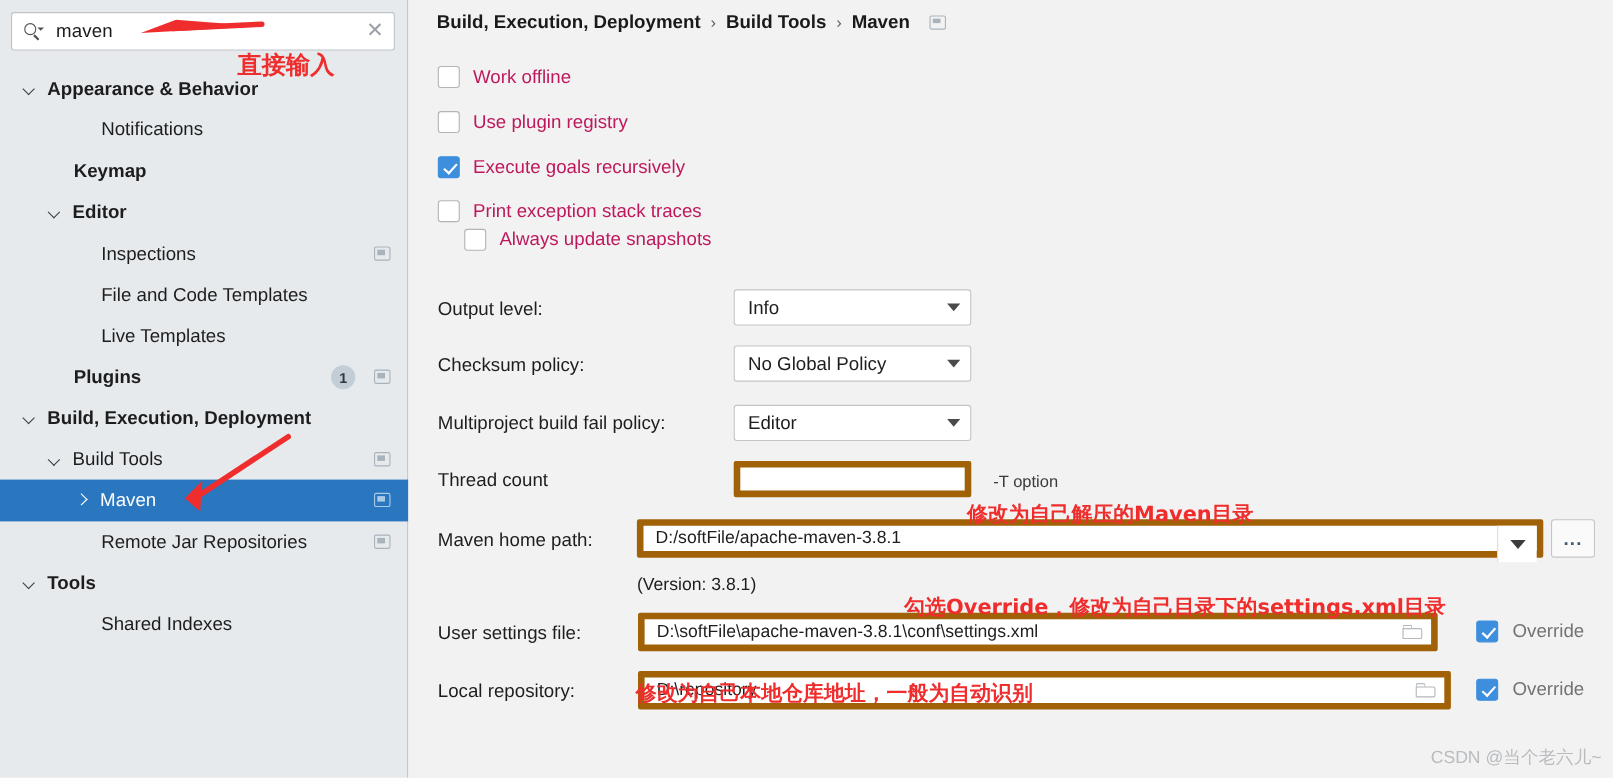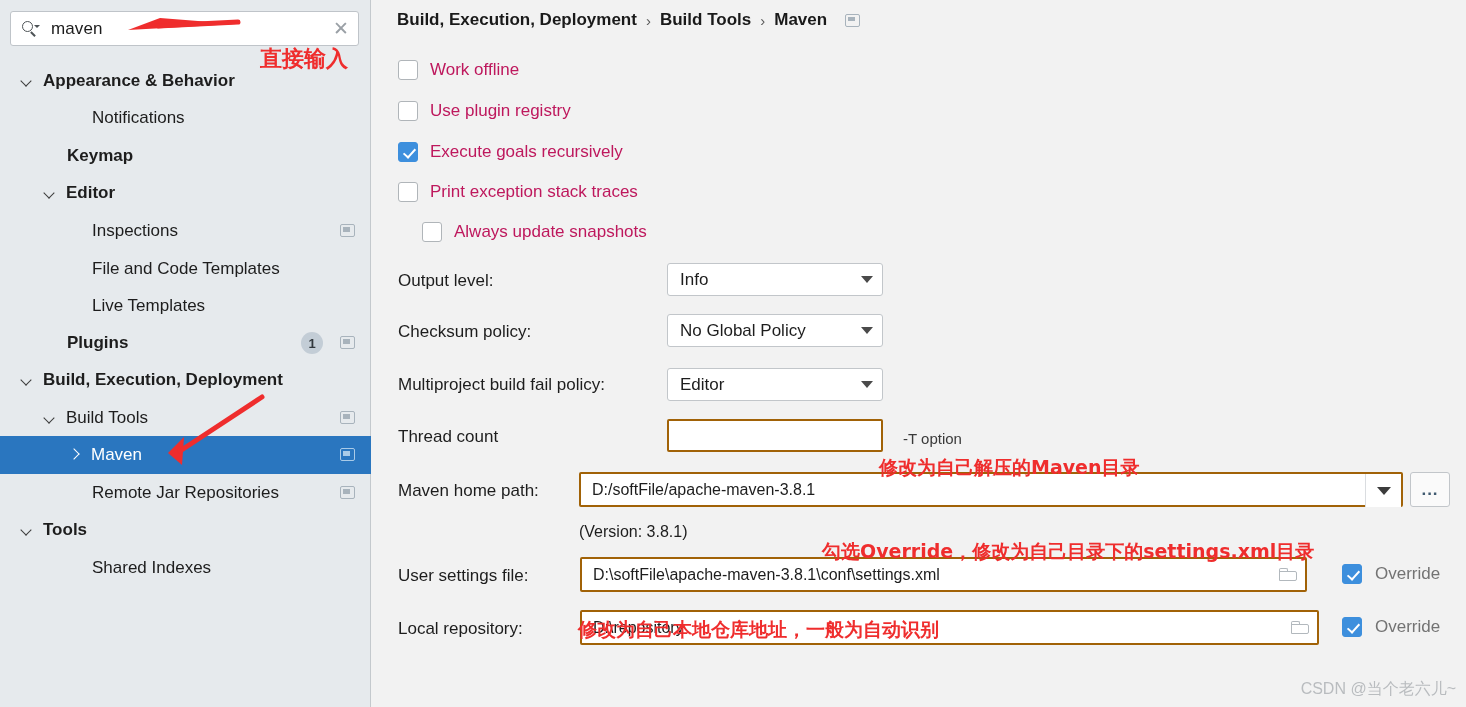--- a/index.html
+++ b/index.html
@@ -207,21 +207,21 @@
   .combo .arrow::after {
     content: ""; width: 0; height: 0;
     border-left: 6px solid transparent;
     border-right: 6px solid transparent;
     border-top: 7px solid #4a4a4a;
   }
 
   .textfield {
     position: absolute;
     background: #ffffff;
-    border: 2px solid #a16207;
+    border: 6px solid #a16207;
     border-radius: 2px;
     display: flex; align-items: center;
   }
   .textfield .tval {
     flex: 1 1 auto;
     font-size: 16px; color: #1d1d1d;
     padding-left: 11px;
     white-space: nowrap; overflow: hidden;
   }
   .hint {
@@ -411,21 +411,21 @@
           <span class="chk-label">Use plugin registry</span>
         </div>
         <div class="chk-row" style="top: 142px;">
           <span class="cbox on"></span>
           <span class="chk-label">Execute goals recursively</span>
         </div>
         <div class="chk-row" style="top: 182px;">
           <span class="cbox"></span>
           <span class="chk-label">Print exception stack traces</span>
         </div>
-        <div class="chk-row" style="top: 222px; padding-left: 24px;">
+        <div class="chk-row" style="top: 208px; padding-left: 24px;">
           <span class="cbox"></span>
           <span class="chk-label">Always update snapshots</span>
         </div>
       </div>
 
     <div class="field-label" style="left:26px; top:271px;">Output level:</div>
     <div class="combo" style="left:295px; top:263px; width:216px; height:33px;">
       <span class="ctext">Info</span>
       <span class="arrow"></span>
     </div>
@@ -482,21 +482,21 @@
       </span>
     </div>
     <div class="override-box" style="left:970px; top:617px;">
       <span class="cbox on"></span>
       <span class="olabel">Override</span>
     </div>
 
     <div id="watermark">CSDN @当个老六儿~</div>
   </div>
 
-  <div class="anno" style="left:216px; top:44px; font-size:22px;margin-left:44px;">直接输入</div>
+  <div class="anno" style="left:216px; top:44px; font-size:22px;">直接输入</div>
   <div class="anno" style="left:879px; top:455px; font-size:19px;">修改为自己解压的Maven目录</div>
   <div class="anno" style="left:822px; top:539px; font-size:19px;">勾选Override，修改为自己目录下的settings.xml目录</div>
   <div class="anno" style="left:578px; top:617px; font-size:19px;">修改为自己本地仓库地址，一般为自动识别</div>
 
   <svg class="arrow-svg" style="left:0; top:0;" width="1466" height="707">
 
     <path d="M 236,24 L 128,30 L 160,18 Z" fill="#ef2d2d"></path>
     <path d="M 158,26 L 238,22" stroke="#ef2d2d" stroke-width="5" stroke-linecap="round" fill="none"></path>
 
     <path d="M 168,453 L 184,437 L 182,465 Z" fill="#ef2d2d"></path>

